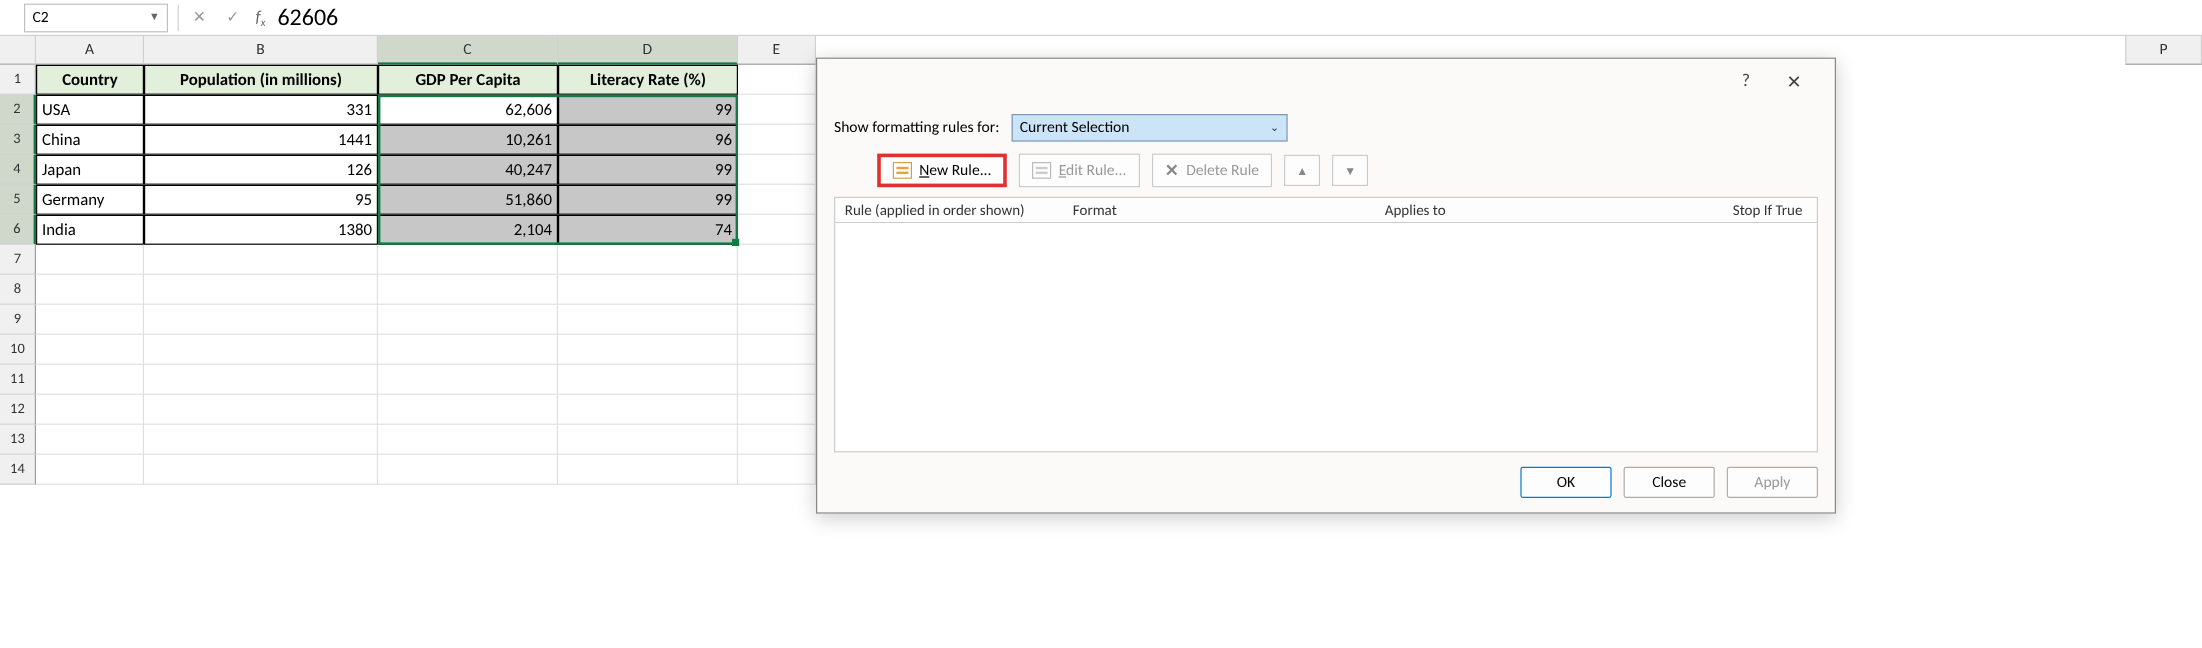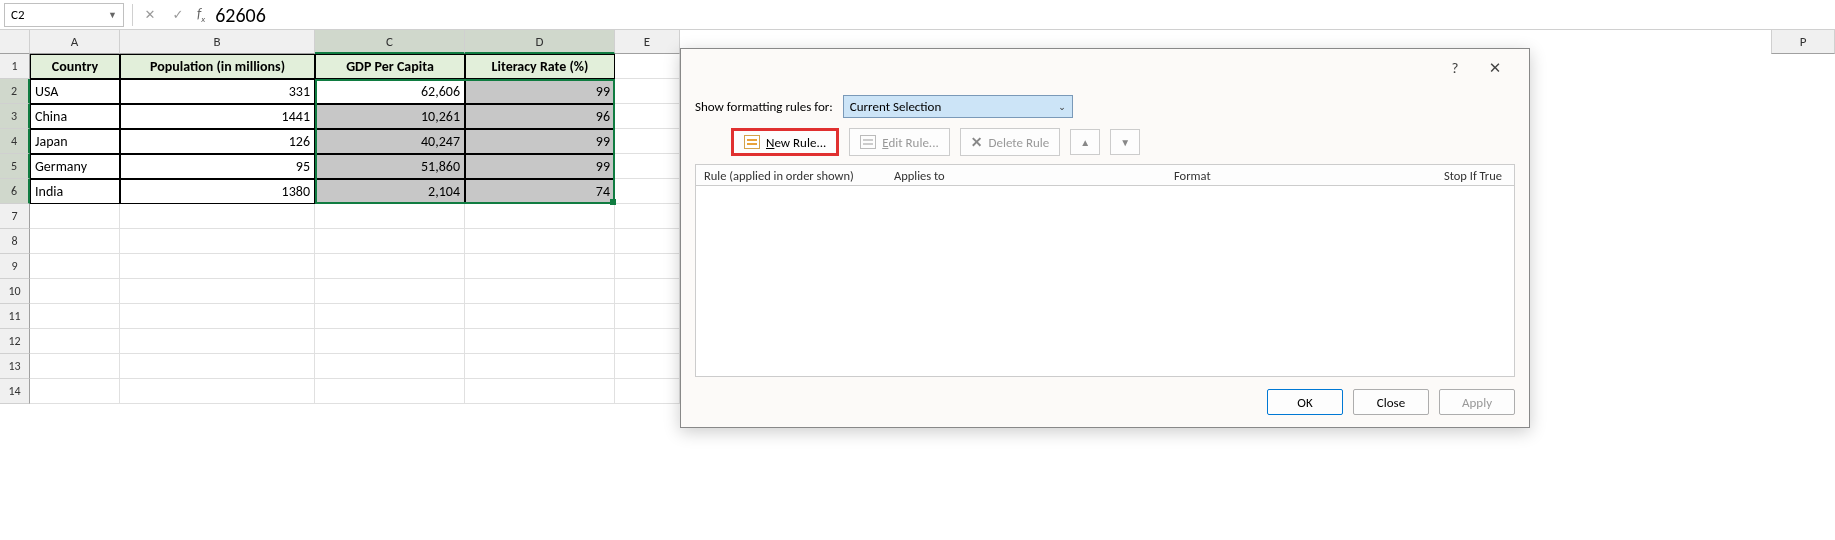--- a/index.html
+++ b/index.html
@@ -1,20 +1,20 @@
 <!DOCTYPE html>
 <html><head>
 <meta charset="utf-8">
 <style>
 * { box-sizing: border-box; margin: 0; padding: 0; font-family: 'Segoe UI', Calibri, sans-serif; }
 body { background: #fff; width: 1835px; height: 540px; overflow: hidden; position: relative; }
 
 
 .formula-bar { display: flex; align-items: center; height: 30px; border-bottom: 1px solid #d0d0d0; background: #fff; }
-.name-box { width: 120px; height: 24px; border: 1px solid #c0c0c0; margin-left: 4px; display: flex; align-items: center; padding: 0 6px; font-size: 13px; justify-content: space-between; background: #fff; }
+.name-box { width: 120px; height: 24px; border: 1px solid #c0c0c0; margin-left: 20px; display: flex; align-items: center; padding: 0 6px; font-size: 13px; justify-content: space-between; background: #fff; }
 .name-box .dd { font-size: 9px; color: #666; }
 .fb-sep { width: 1px; height: 22px; background: #d0d0d0; margin: 0 8px; }
 .fb-controls { display: flex; align-items: center; gap: 10px; }
 .fb-ctrl { width: 18px; height: 18px; display: flex; align-items: center; justify-content: center; color: #999; font-size: 13px; }
 .fx { font-style: italic; color: #666; font-size: 14px; position: relative; }
 .fx sub { font-size: 9px; vertical-align: sub; }
 .formula-input { flex: 1; height: 24px; border: none; padding: 0 10px; font-size: 20px; outline: none; }
 
 
 .grid-container { position: relative; }
@@ -254,22 +254,22 @@
       </div>
       <div class="arrow-btn">
           <span class="tri">▲</span>
         </div>
       <div class="arrow-btn">
           <span class="tri">▼</span>
         </div>
     </div>
     <div class="rules-header">
       <div class="rh rh1">Rule (applied in order shown)</div>
+      <div class="rh rh2">Format</div>
       <div class="rh rh3">Applies to</div>
-      <div class="rh rh2">Format</div>
       <div class="rh rh4">Stop If True</div>
     </div>
     <div class="rules-list"></div>
   </div>
   <div class="dialog-buttons">
     <button class="dbtn primary">OK</button>
     <button class="dbtn">Close</button>
     <button class="dbtn disabled">Apply</button>
   </div>
 </div>

